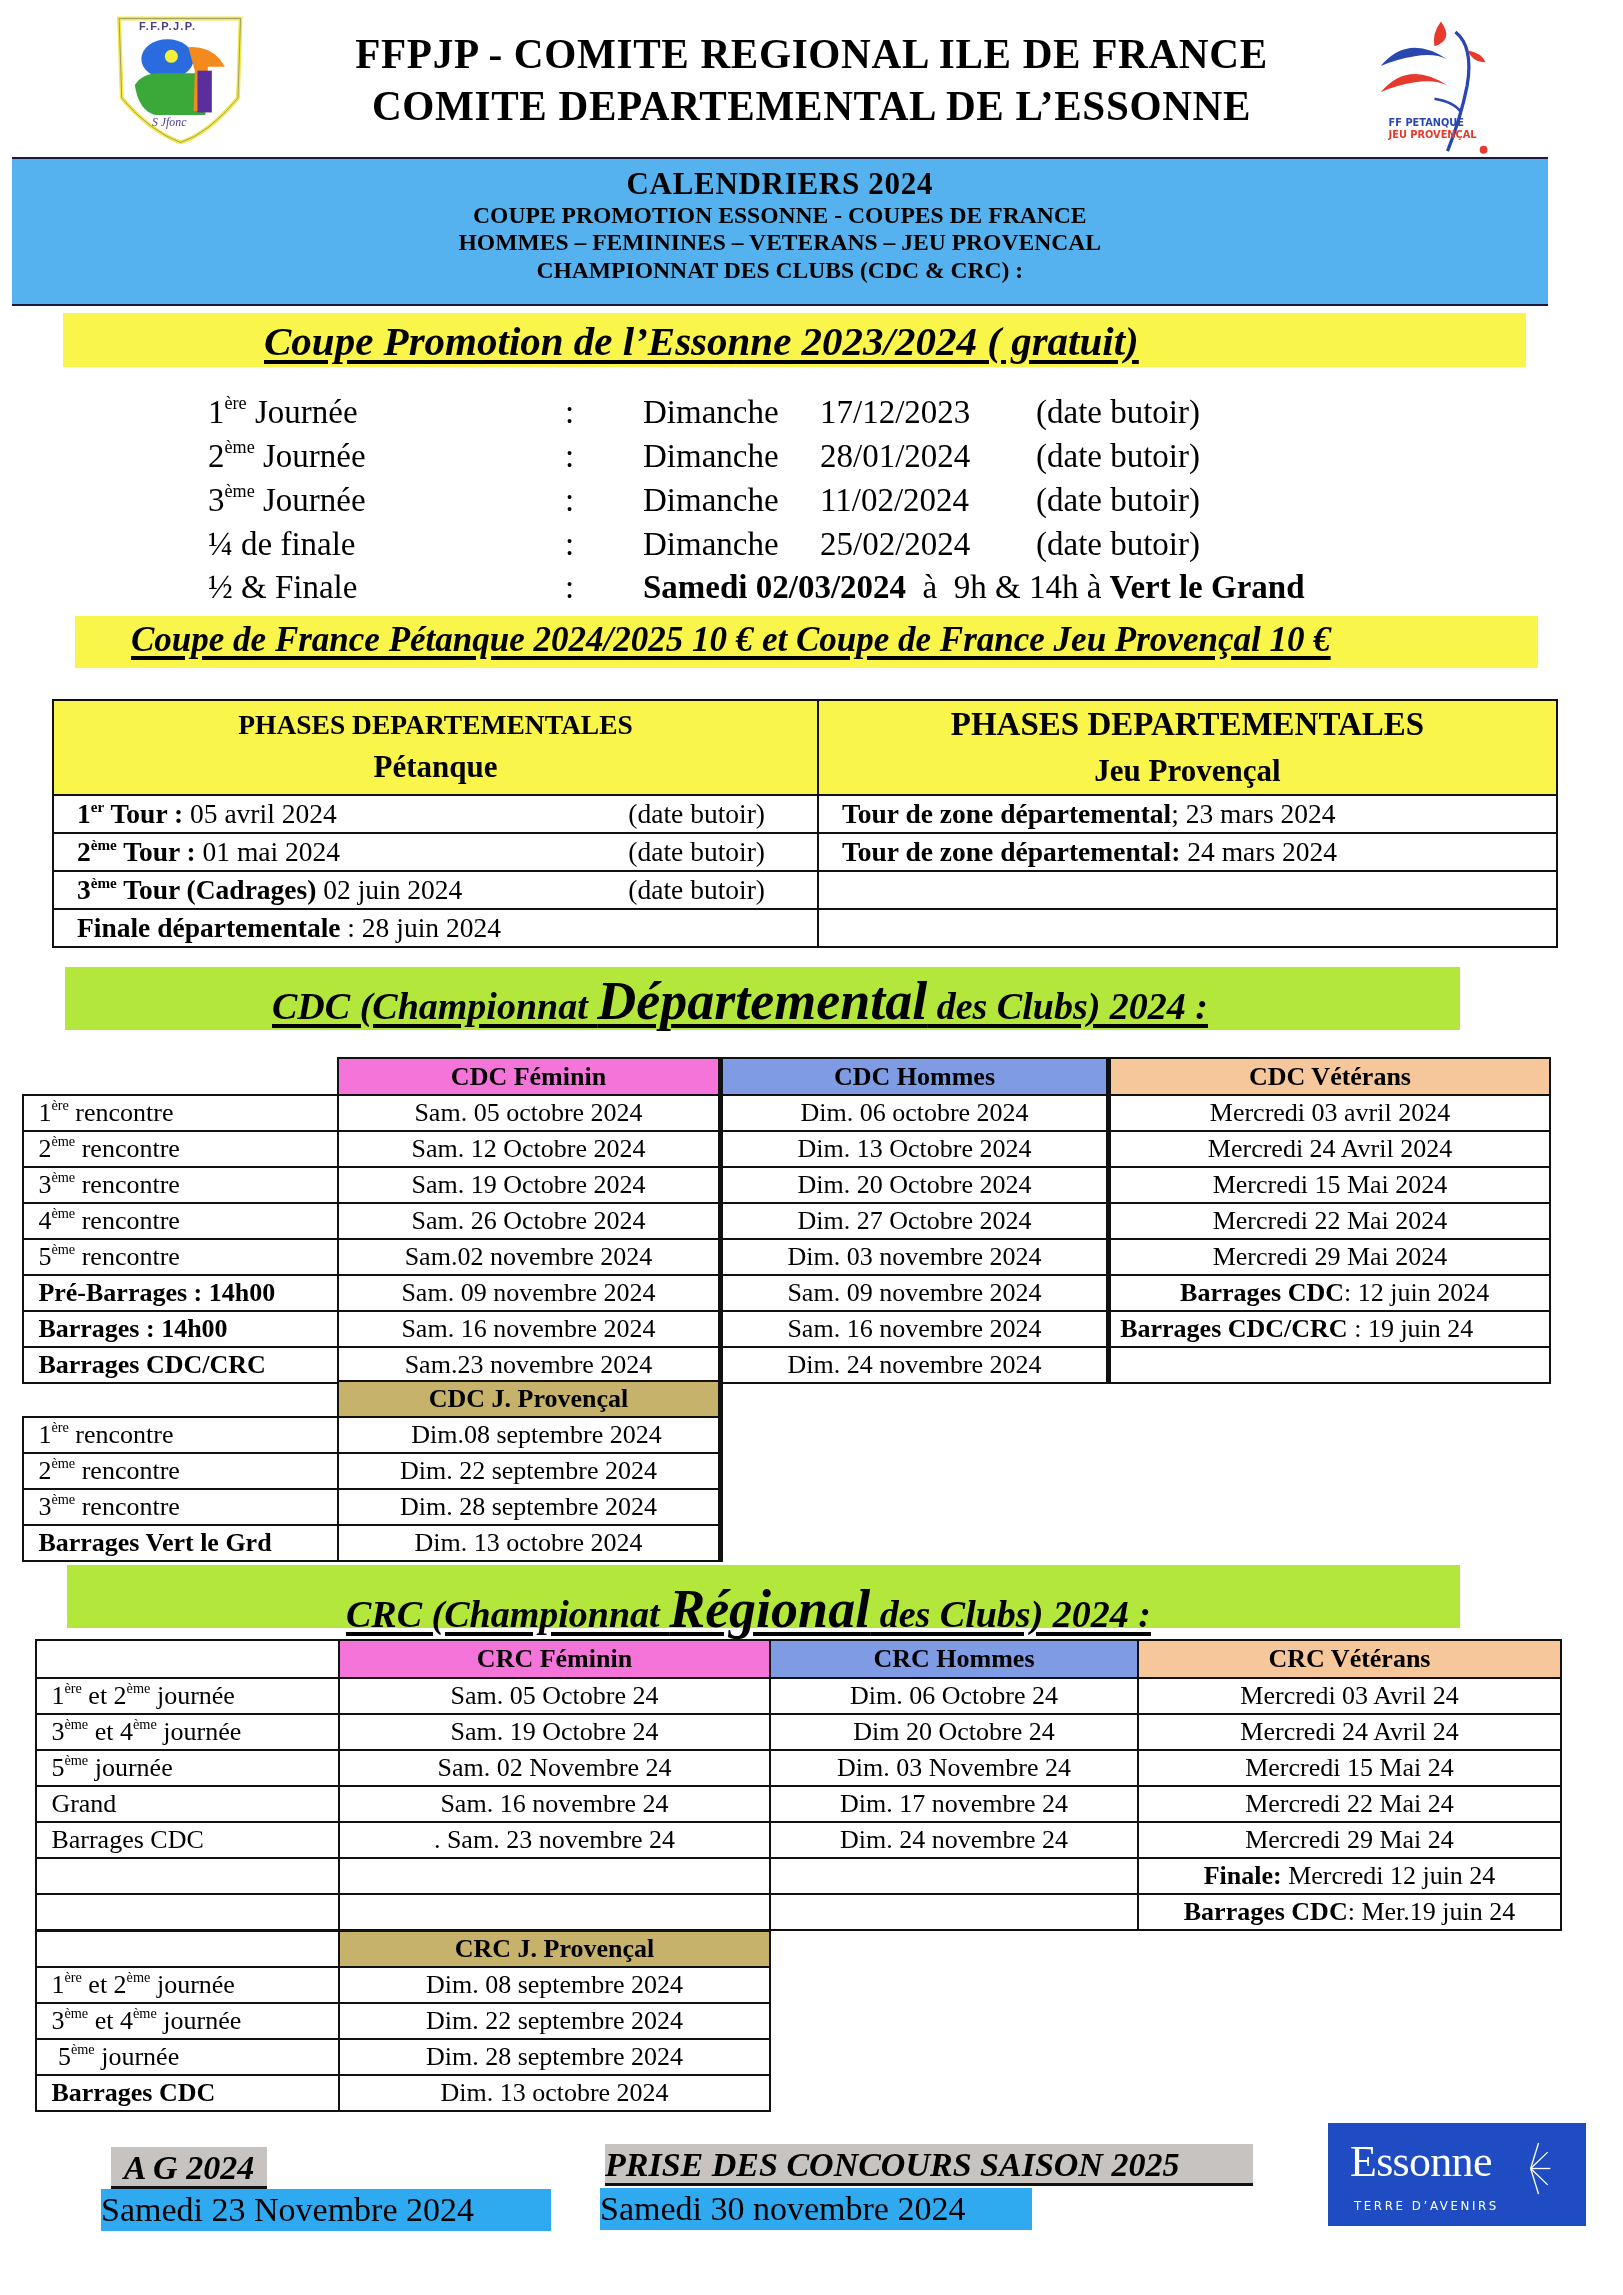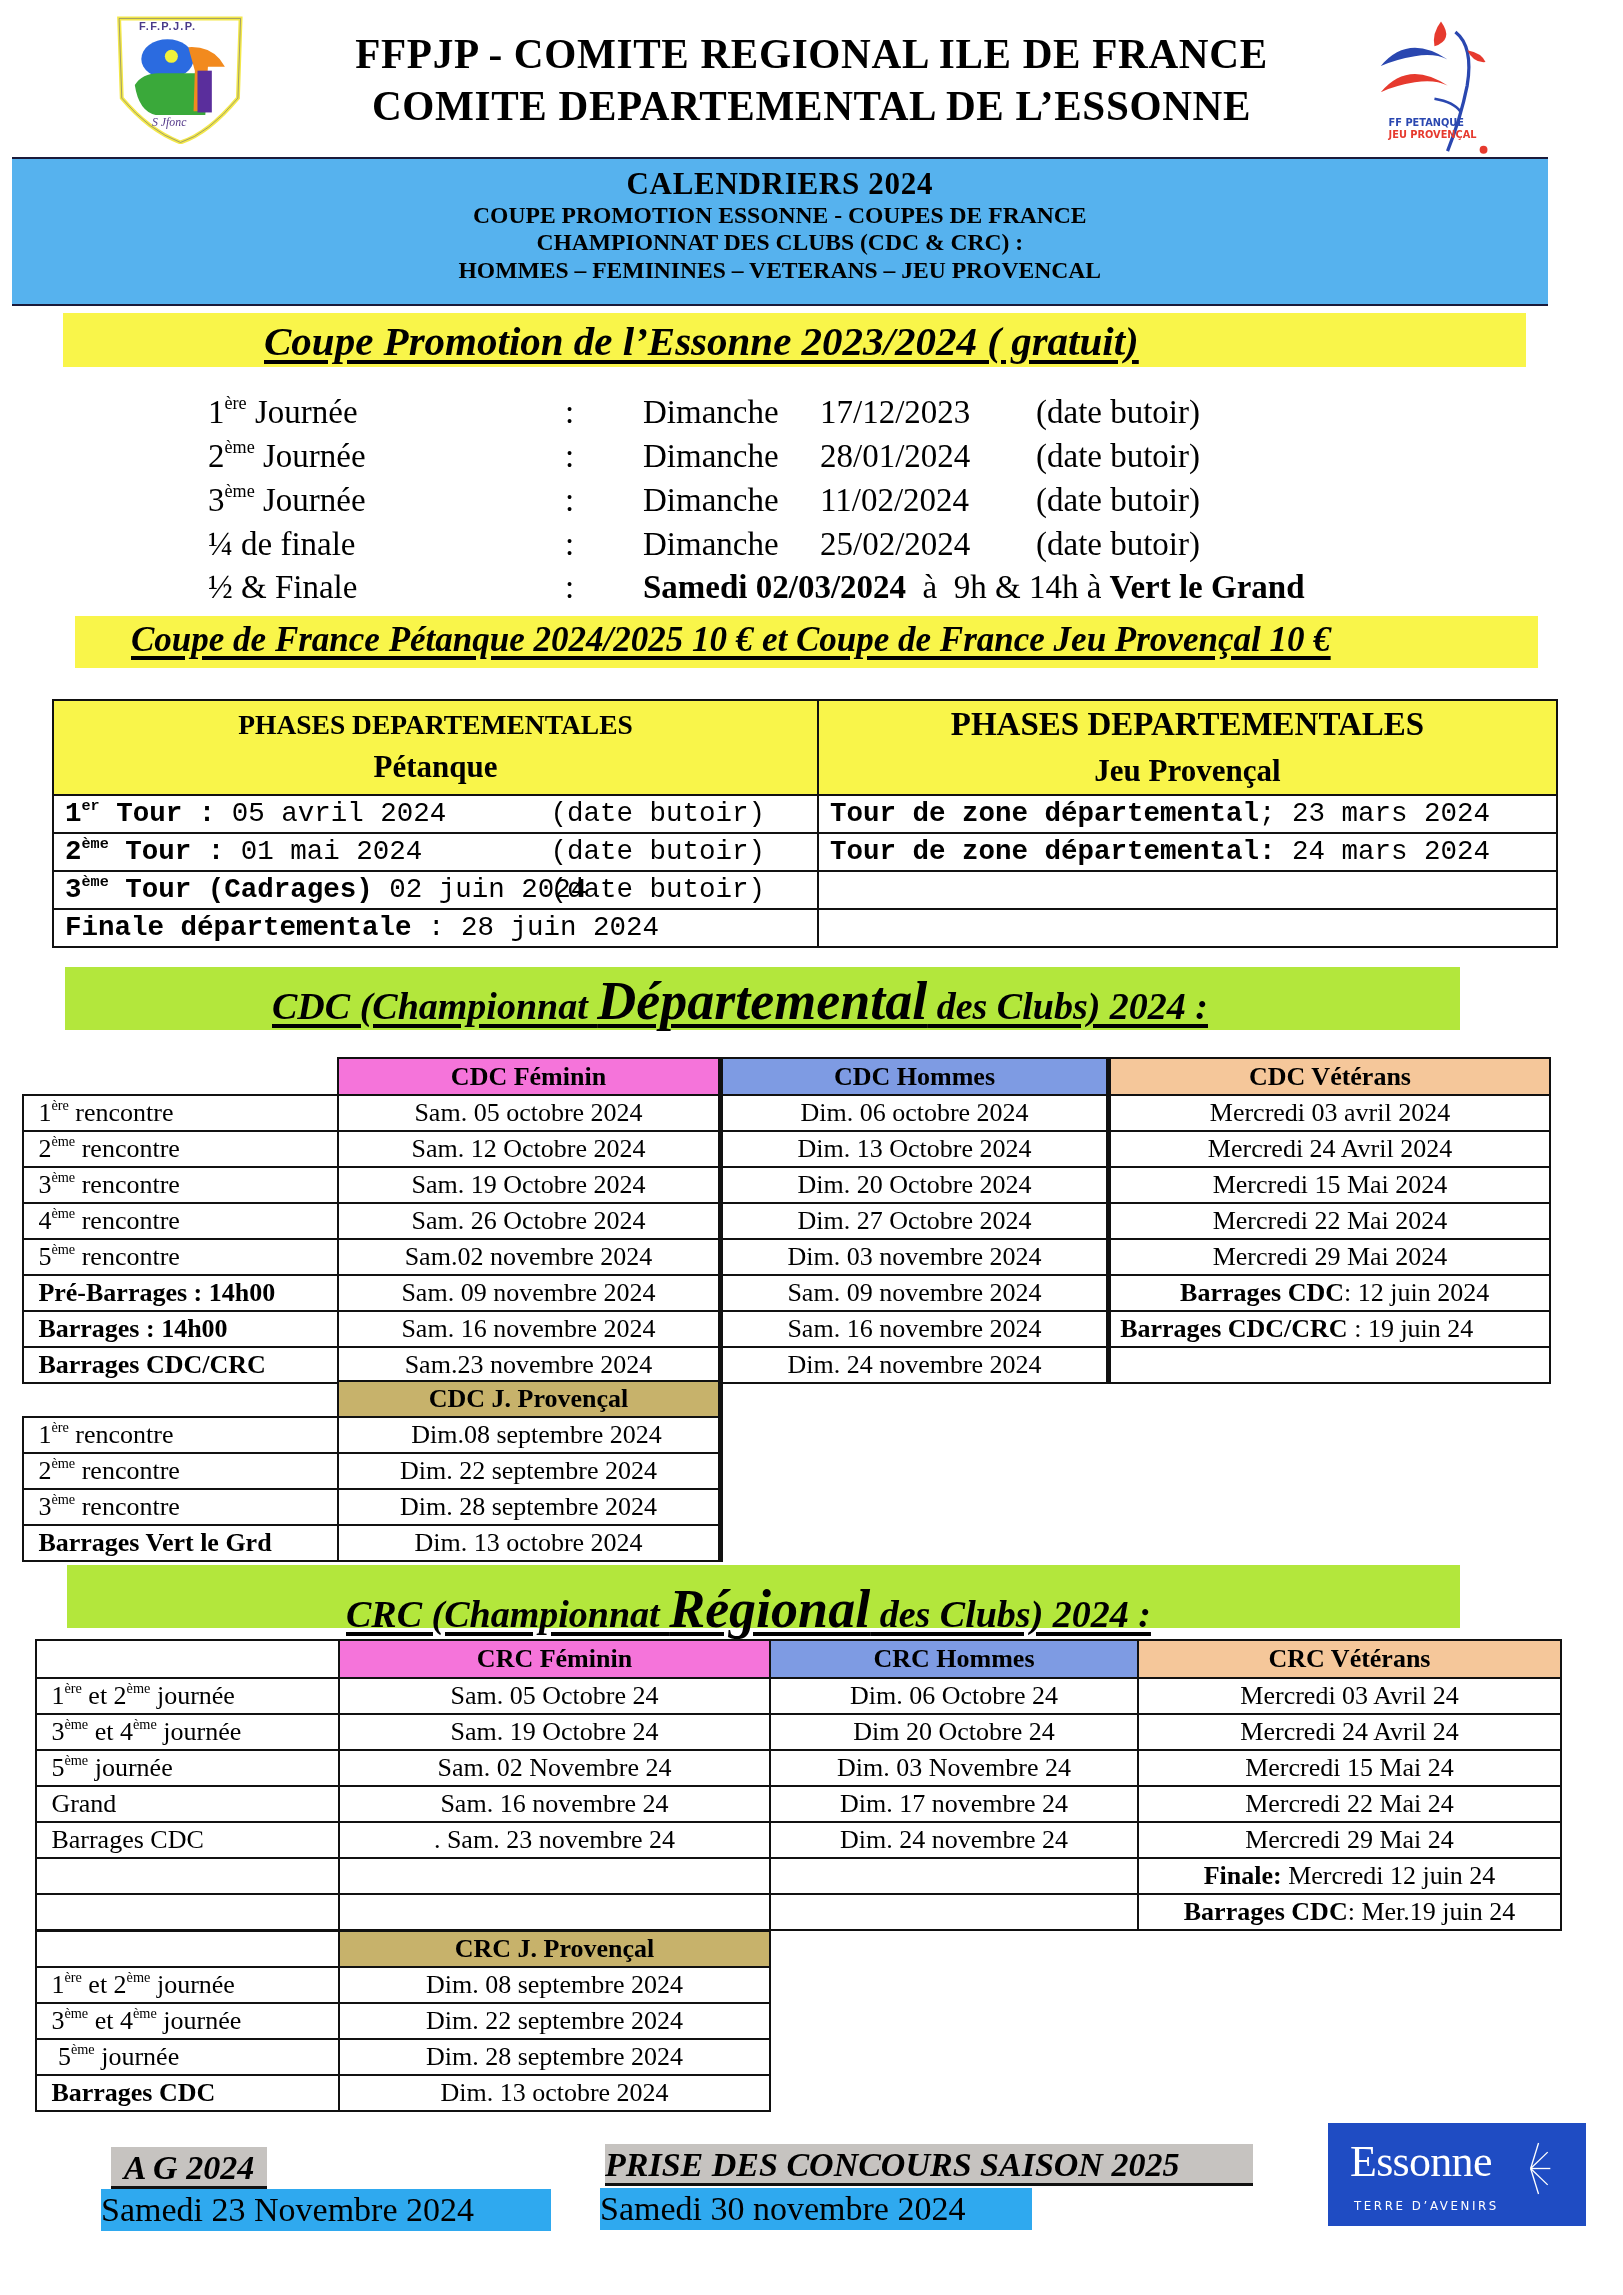--- a/index.html
+++ b/index.html
@@ -27,21 +27,21 @@
   .promo-row { position:absolute; left:208px; font-size:33px; line-height:39px; white-space:nowrap; }
   .promo-row .lbl { position:absolute; left:0; }
   .promo-row .col { position:absolute; left:357px; }
   .promo-row .day { position:absolute; left:435px; }
   .promo-row .date { position:absolute; left:612px; }
   .promo-row .note { position:absolute; left:828px; }
 
   
   table { border-collapse:collapse; position:absolute; }
   td, th { border:2px solid #111; padding:0; font-size:27.5px; line-height:1; white-space:nowrap; }
-  .phases td { font-size:27.5px; padding:0 11px;font-family:Liberation Mono, monospace; }
+  .phases td { font-size:27.5px; padding:0 23px; }
   .phases th { background:#f9f54a; font-weight:bold; font-size:27.5px; line-height:1.45; }
   .cal td { height:34px; text-align:center; font-size:26px; }
   .cal td.lbl { text-align:left; padding-left:14.4px; }
   .cal td.bold { font-weight:bold; }
   .cal td.empty-head { border:none; background:transparent; }
   .h-pink { background:#f574da; font-weight:bold; }
   .h-blue { background:#7e9be3; font-weight:bold; }
   .h-orange { background:#f5c79a; font-weight:bold; }
   .h-olive { background:#c7b26b; font-weight:bold; }
 
@@ -81,22 +81,22 @@
     <path d="M100 120 Q130 125 140 140" fill="none" stroke="#2a47b0" stroke-width="4"></path>
     <circle cx="175" cy="198" r="6" fill="#e63a2e"></circle>
   </svg>
   <div class="abs" style="left:19.6px;top:97px;font-family:'DejaVu Sans',sans-serif;font-size:9.8px;font-weight:bold;color:#2a47b0;">FF PETANQUE</div>
   <div class="abs" style="left:19.6px;top:109px;font-family:'DejaVu Sans',sans-serif;font-size:9.8px;font-weight:bold;color:#e63a2e;">JEU PROVENÇAL</div>
 </div>
 
 <div class="abs banner-blue">
   <div class="t1">CALENDRIERS  2024</div>
   <div class="t2">COUPE PROMOTION ESSONNE - COUPES DE FRANCE</div>
+  <div class="t2">HOMMES – FEMININES – VETERANS – JEU PROVENCAL</div>
   <div class="t2">CHAMPIONNAT DES CLUBS (CDC &amp; CRC) :</div>
-  <div class="t2">HOMMES – FEMININES – VETERANS – JEU PROVENCAL</div>
 </div>
 
 <div class="abs ybar" style="left:63px;top:313px;width:1463px;height:54px;">
   <div class="abs section-title" style="left:201px;top:3.9px;font-size:41px;">Coupe Promotion de l’Essonne 2023/2024 ( gratuit)</div>
 </div>
 
 <div id="promo-list">
     <div class="promo-row" style="top: 393px;">
       <span class="lbl">1<sup>ère</sup> Journée</span>
       <span class="col">:</span>

